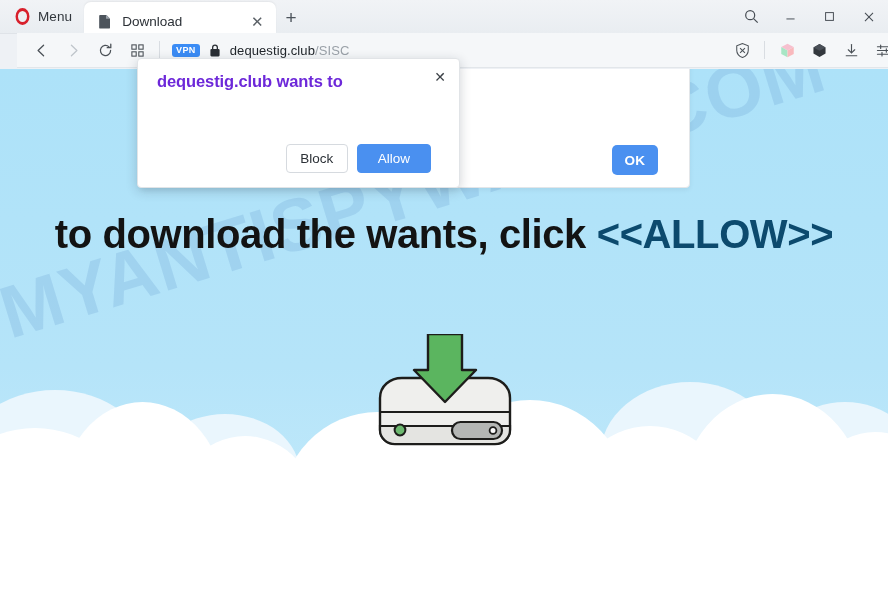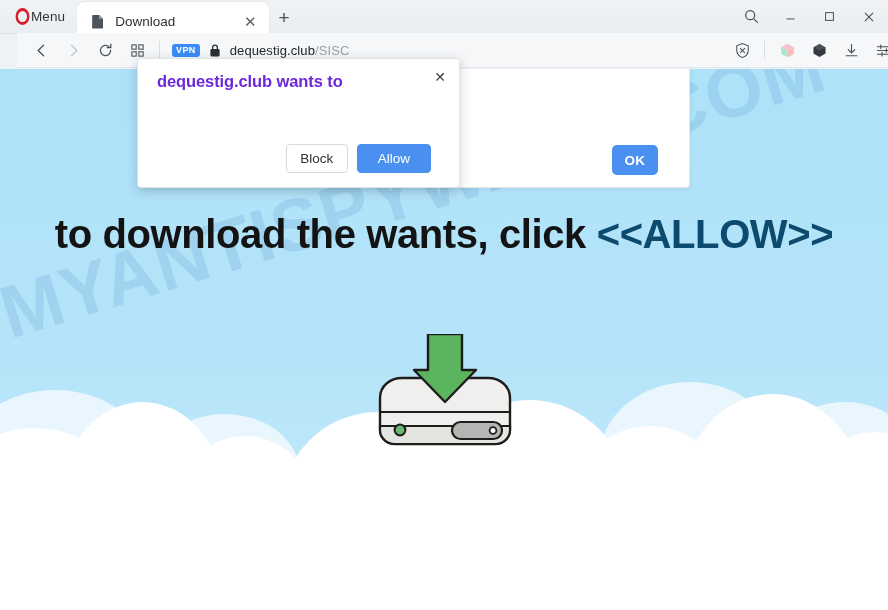--- a/index.html
+++ b/index.html
@@ -18,21 +18,21 @@
 
   
   .titlebar {
     position: absolute; left: 0; top: 0;
     width: 888px; height: 33px;
     background: linear-gradient(#f1f3f6, #e9edf1);
     border-bottom: 1px solid #dfe3e8;
     display: flex; align-items: flex-end;
   }
   .menu-btn {
-    display: flex; align-items: center; 
+    display: flex; align-items: center; gap: 7px;
     height: 33px; padding: 0 12px 0 14px;
     box-sizing: border-box;
   }
   .opera-logo {
     width: 17px; height: 17px; border-radius: 50%;
     border: 3.2px solid #d8202c;
     box-sizing: border-box;
     transform: scaleX(0.82);
   }
   .menu-label {

